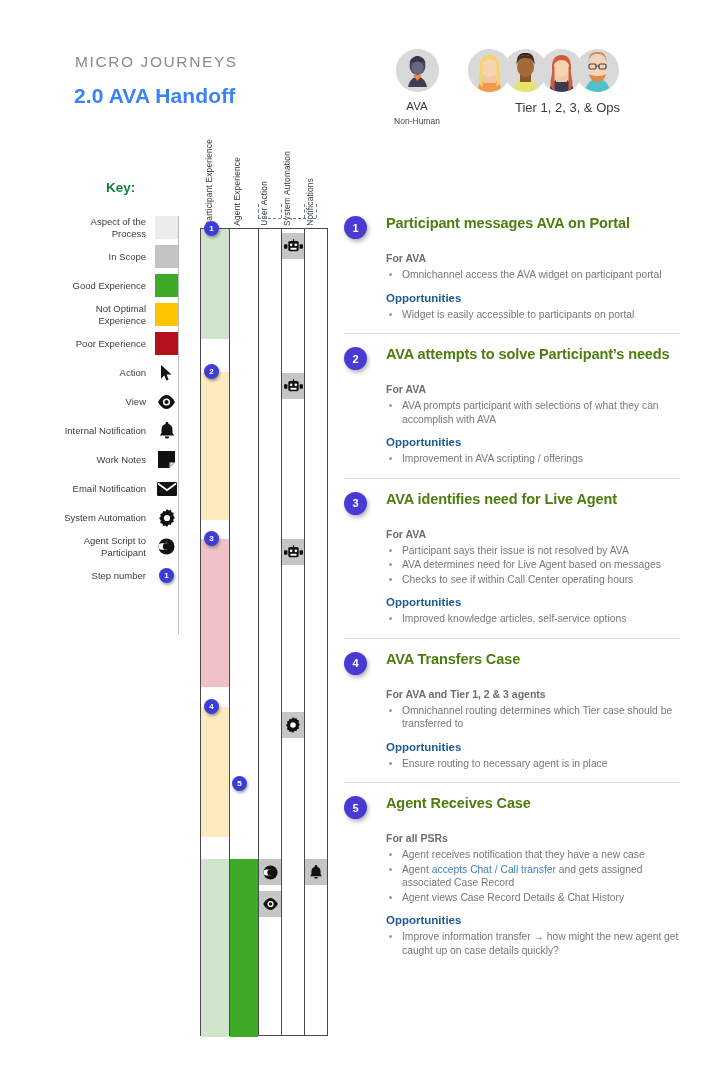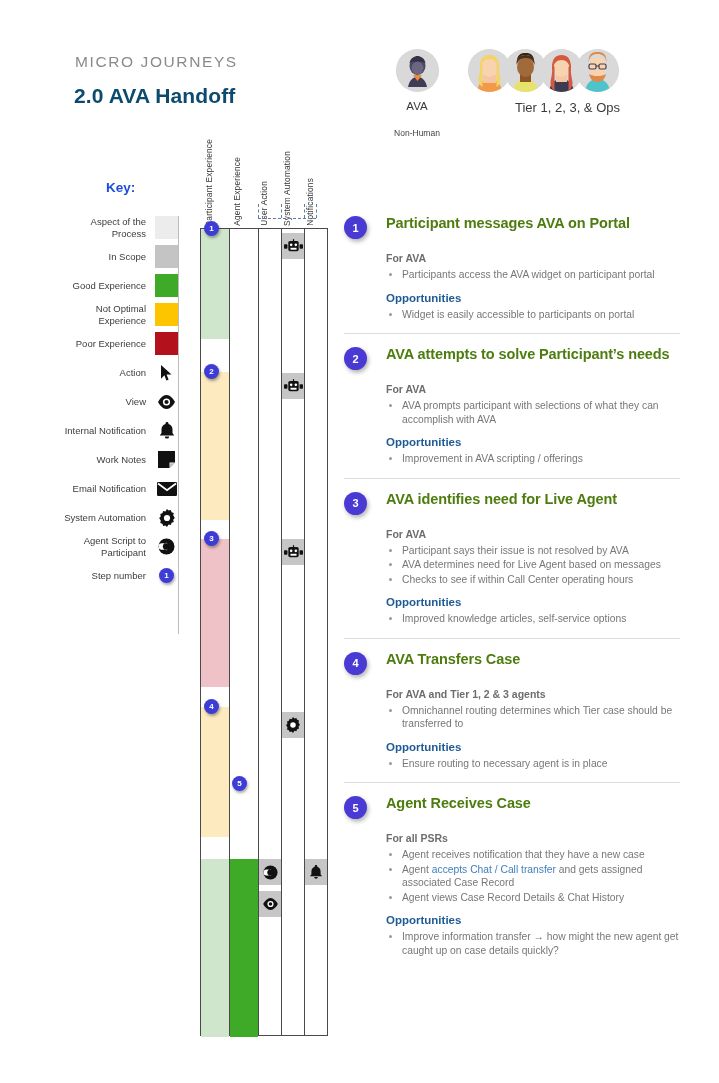--- a/index.html
+++ b/index.html
@@ -14,45 +14,45 @@
   #root { position: relative; width: 719px; height: 930px; }
 
   
   .eyebrow {
     position: absolute; left: 75px; top: 53px;
     font-size: 15.5px; letter-spacing: 1.6px;
     color: #8a8a8a; font-weight: 400;
   }
   .title {
     position: absolute; left: 74px; top: 84px;
-    font-size: 21px; font-weight: bold; color: #0c4a6e;
+    font-size: 21px; font-weight: bold; color: #3b82f6;
     letter-spacing: 0.1px;
   }
 
   
   .persona-group { position: absolute; }
   .persona-ava { left: 381px; top: 49px; width: 72px; text-align: center; }
   .persona-tiers { left: 467px; top: 49px; width: 153px; text-align: right; }
   .avatar-row { display: flex; justify-content: center; }
   .avatar {
     width: 43px; height: 43px; border-radius: 50%;
     background: #d9d9d9; position: relative; overflow: hidden;
     margin-left: -7px; flex: 0 0 auto;
   }
   .avatar:first-child { margin-left: 0; }
   .persona-name {
     margin-top: 8px; font-size: 11.5px; color: #3a3a3a;
   }
-  .persona-sub { margin-top: 16px; font-size: 8.5px; color: #444; }
+  .persona-sub { margin-top: 4px; font-size: 8.5px; color: #444; }
   .persona-tiers .persona-name { font-size: 13px; }
 
   
   .key-title {
     position: absolute; left: 106px; top: 180px;
-    font-size: 13.5px; font-weight: bold; color: #1d4ed8;
+    font-size: 13.5px; font-weight: bold; color: #15803d;
   }
   .key-list { position: absolute; left: 60px; top: 216px; width: 118px; }
   .key-row {
     display: flex; align-items: center; justify-content: flex-end;
     margin-bottom: 6px; min-height: 22px;
   }
   .key-label {
     font-size: 9.5px; color: #3c3c3c; text-align: right;
     line-height: 11.5px; padding-right: 9px; flex: 1;
   }
@@ -430,21 +430,21 @@
     <div class="flow-dot" style="left:32px; top:548px;">5</div>
   </div>
 
   <div class="steps">
 
     <div class="step">
       <div class="num">1</div>
       <h3>Participant messages AVA on Portal</h3>
       <div class="forwho">For AVA</div>
       <ul>
-        <li>Participants access the AVA widget on participant portal</li>
+        <li>Omnichannel access the AVA widget on participant portal</li>
       </ul>
       <div class="opp-head">Opportunities</div>
       <ul class="opp-list">
         <li>Widget is easily accessible to participants on portal</li>
       </ul>
     </div>
     <div class="sep"></div>
 
     <div class="step">
       <div class="num">2</div>

